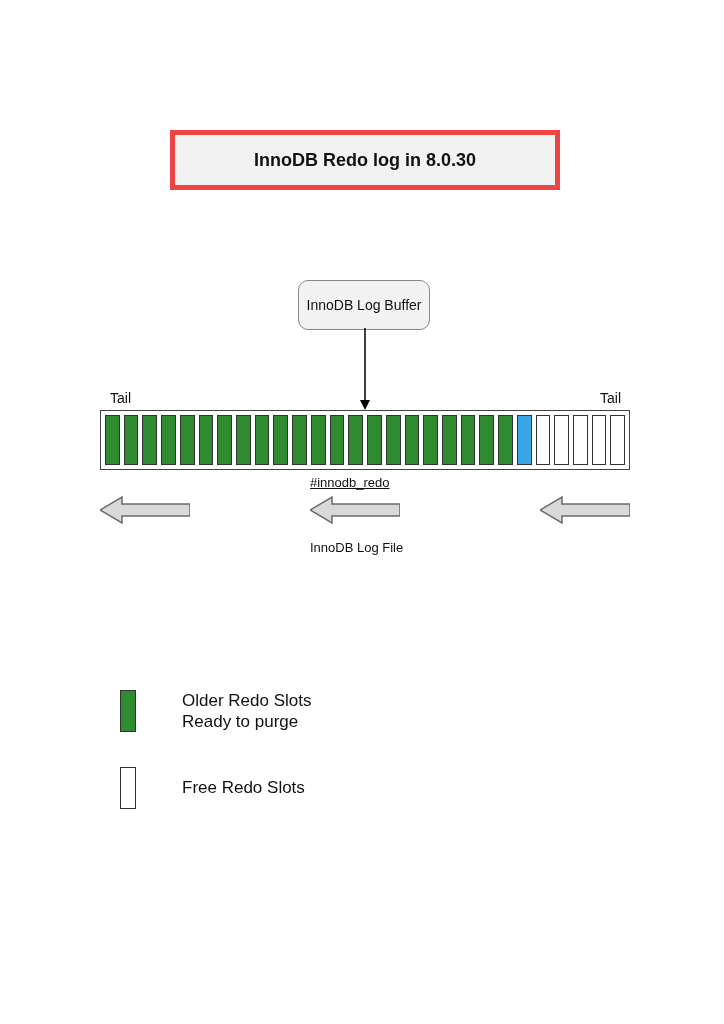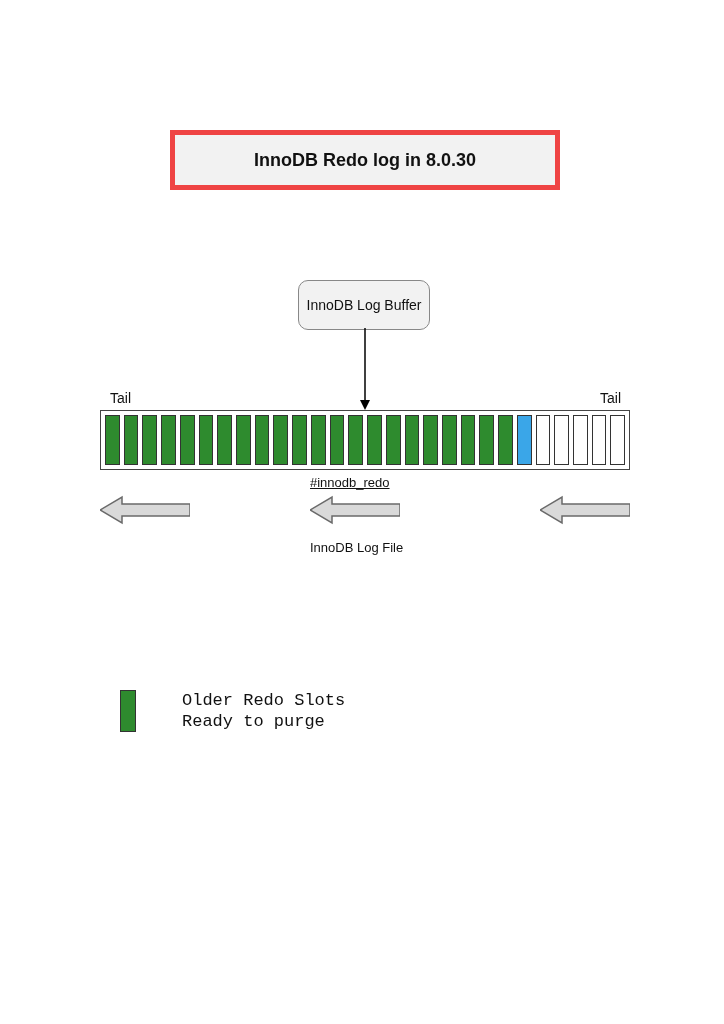--- a/index.html
+++ b/index.html
@@ -84,21 +84,20 @@
     font-weight:normal;
   }
   .legend{
     position:absolute;
     left:120px; top:690px;
   }
   .legend-row{
     display:flex;
     align-items:center;
     margin-bottom:34px;
-    font-family:Liberation Mono, monospace;
   }
   .legend-swatch{
     width:14px; height:40px;
     border:1px solid #333;
     margin-right:46px;
   }
   .legend-swatch.green{background:var(--green);}
   .legend-swatch.blue{background:var(--blue);}
   .legend-swatch.free{background:#fff;}
   .legend-text{font-size:17px; line-height:1.25;}
@@ -171,13 +170,17 @@
     </svg>
 </div>
 
 <div class="logfile-label">InnoDB Log File</div>
 
 <div class="legend">
   <div class="legend-row">
     <div class="legend-swatch green"></div>
     <div class="legend-text">Older Redo Slots<br>Ready to purge</div>
   </div>
+  <div class="legend-row">
+    <div class="legend-swatch free"></div>
+    <div class="legend-text">Free Redo Slots</div>
+  </div>
 </div>
 
 </body></html>

